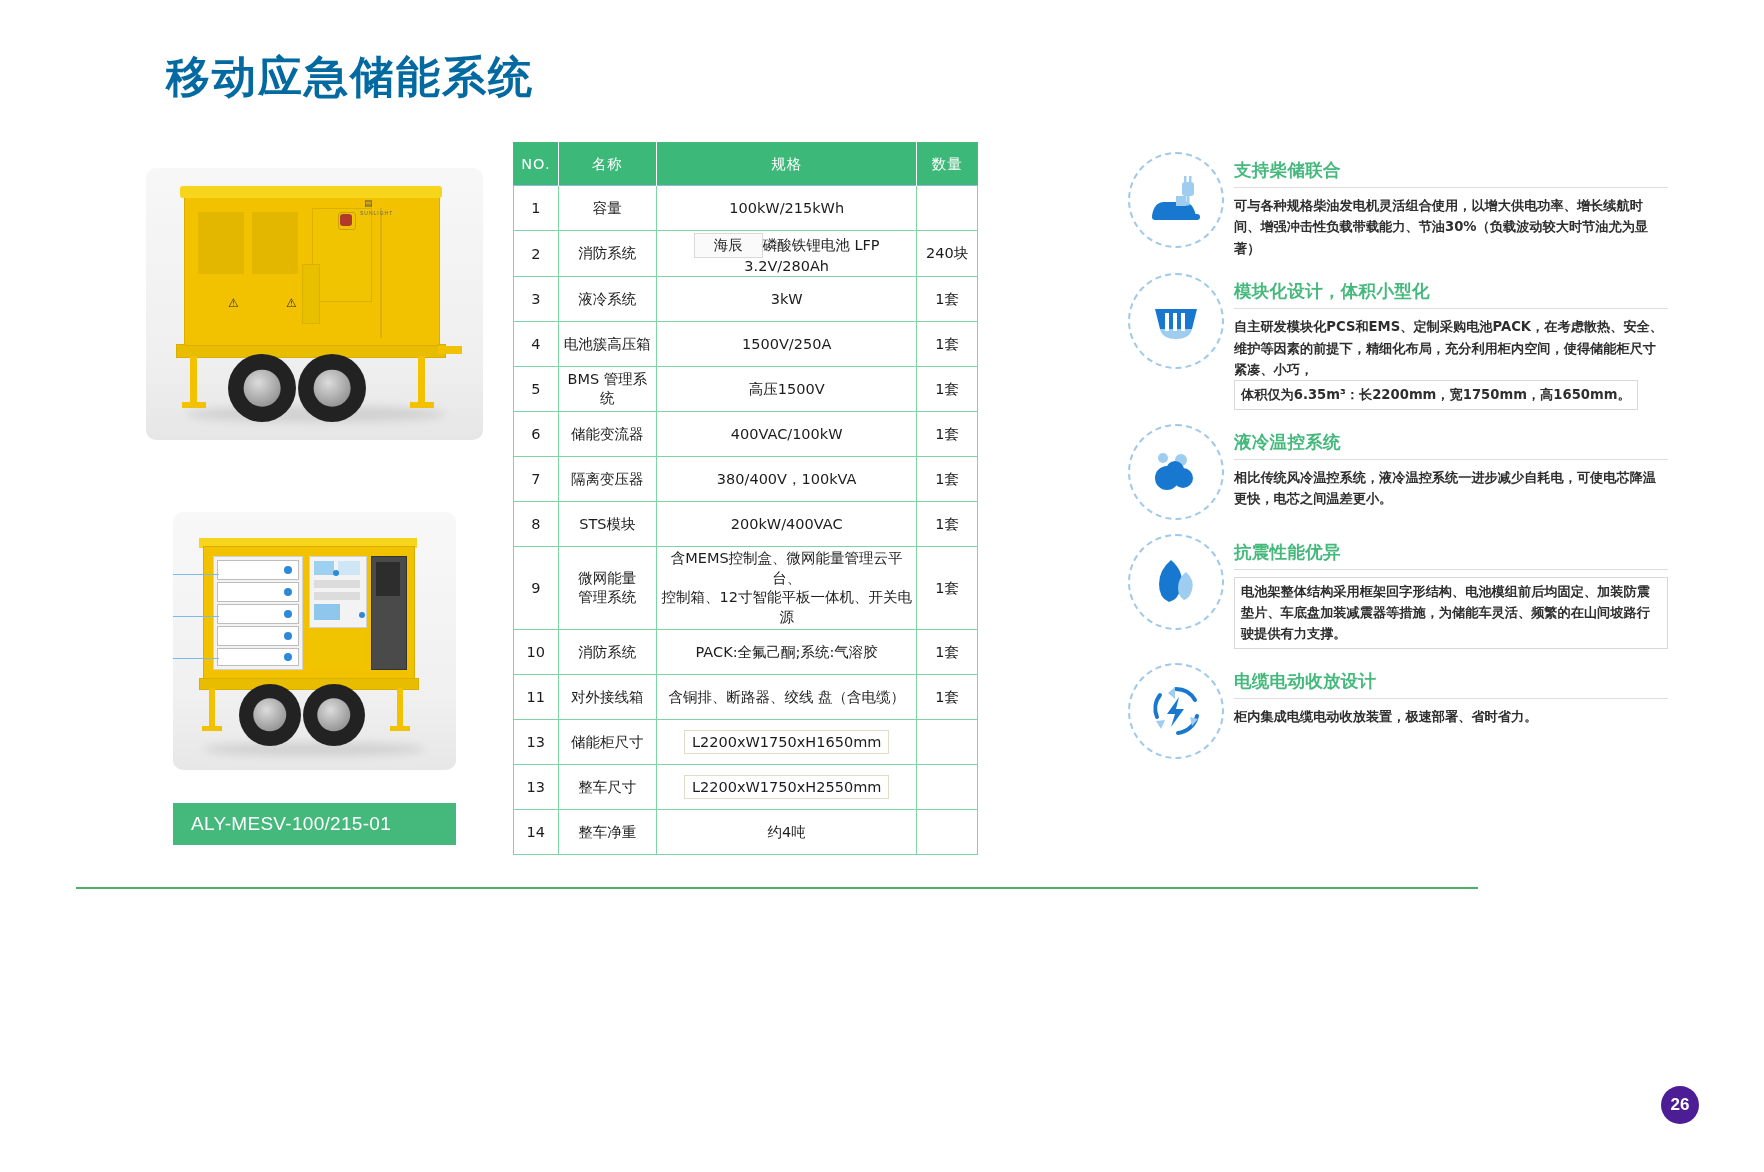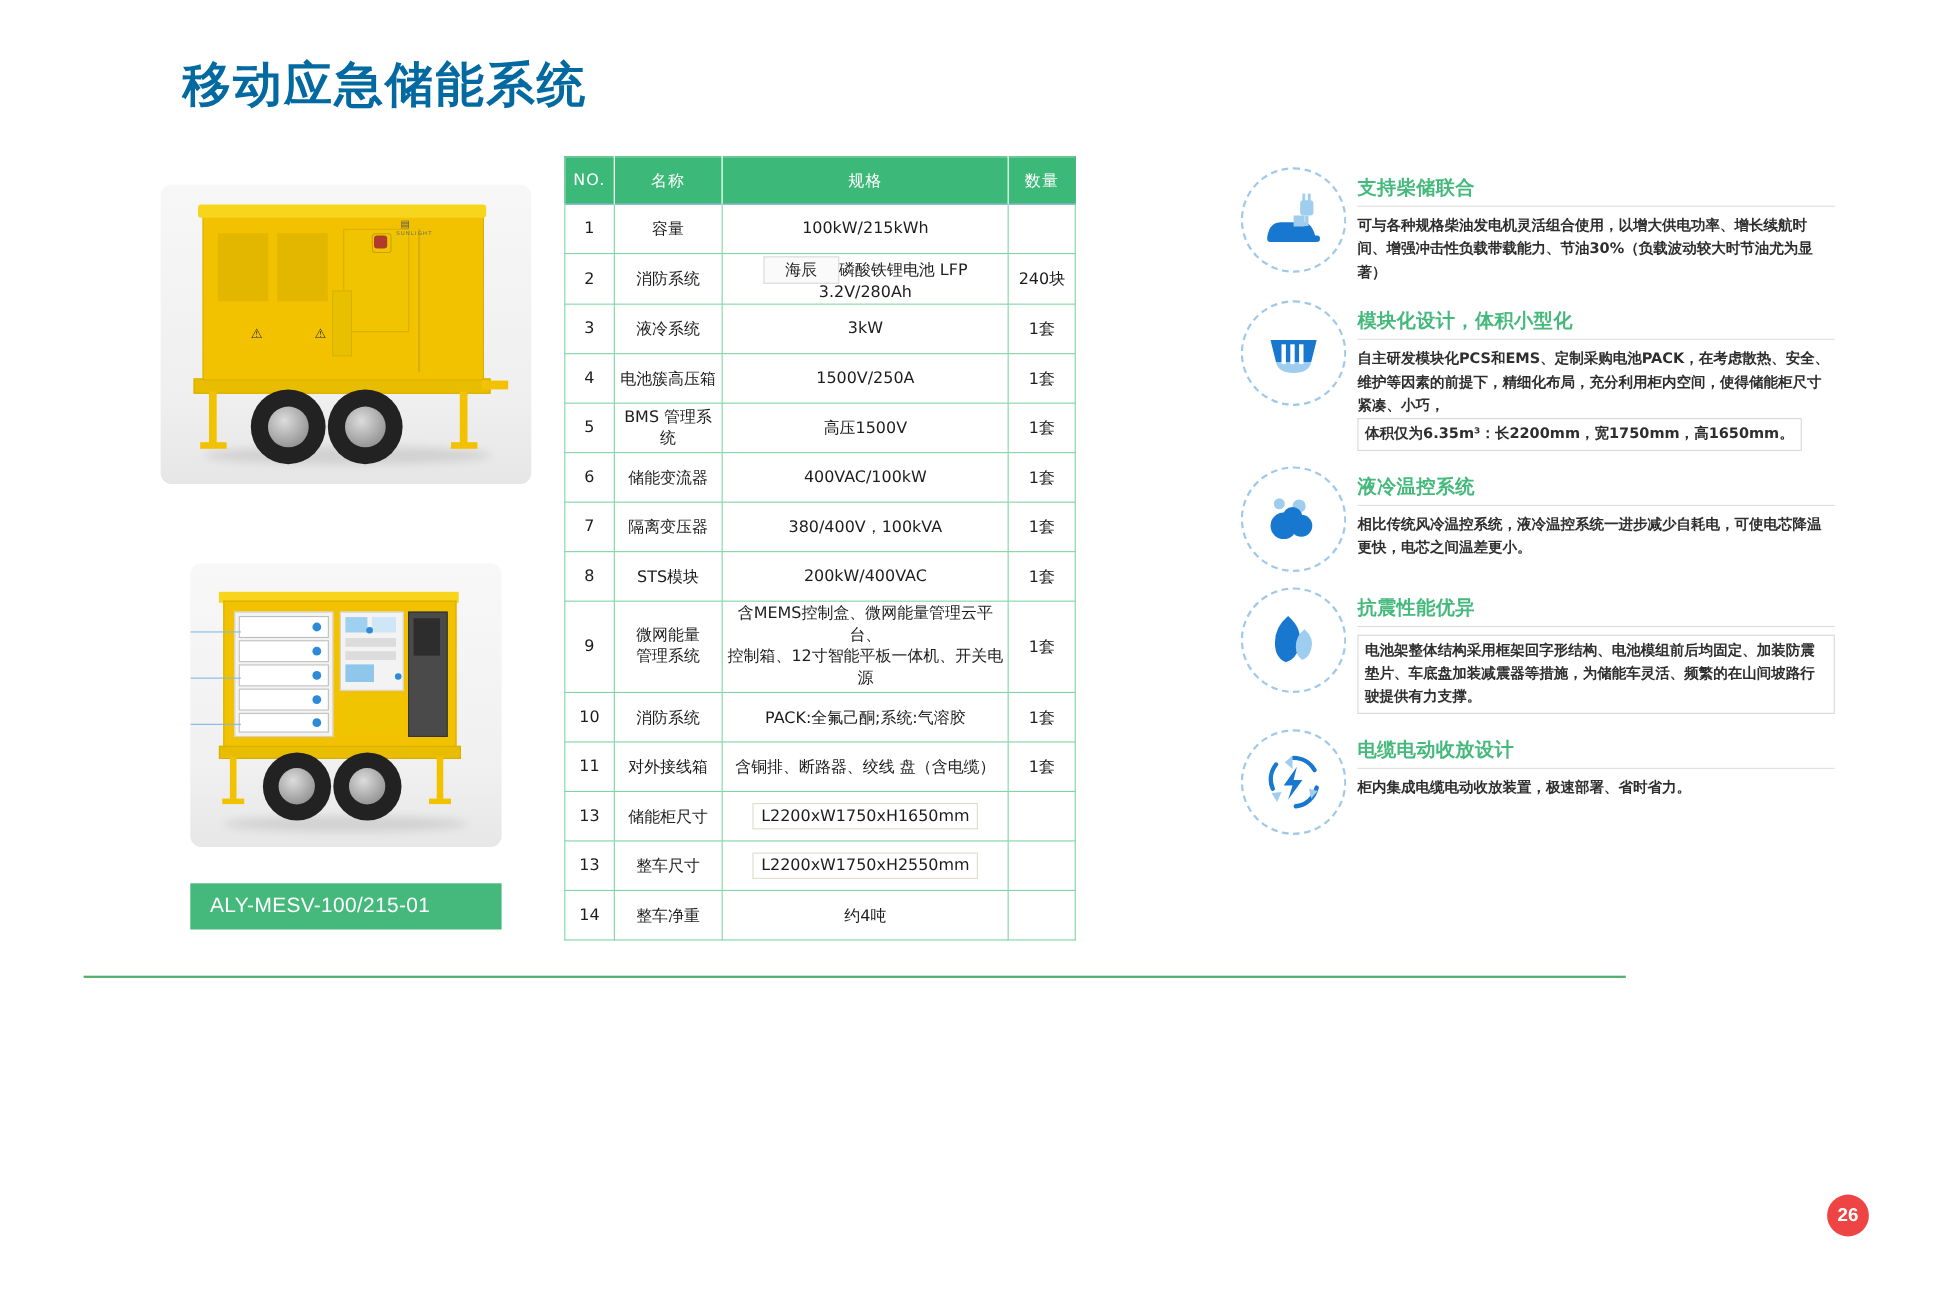--- a/index.html
+++ b/index.html
@@ -116,21 +116,21 @@
     font-family:"DejaVu Sans",sans-serif;font-weight:600;
   }
   .boxed{border:1px solid #d8d8d8;padding:3px 6px;display:inline-block;background:#fff;}
 
   
   .footer-rule{
     position:absolute;left:76px;top:887px;width:1402px;height:2px;background:#4caf6a;
   }
   .page-num{
     position:absolute;left:1661px;top:1086px;width:38px;height:38px;
-    border-radius:50%;background:#ef4444;color:#fff;
+    border-radius:50%;background:#4c1d95;color:#fff;
     display:flex;align-items:center;justify-content:center;
     font-size:17px;font-weight:700;
   }
 </style>
 </head>
 <body>
 
 <div class="page">
 
   <div class="page-title">移动应急储能系统</div>

